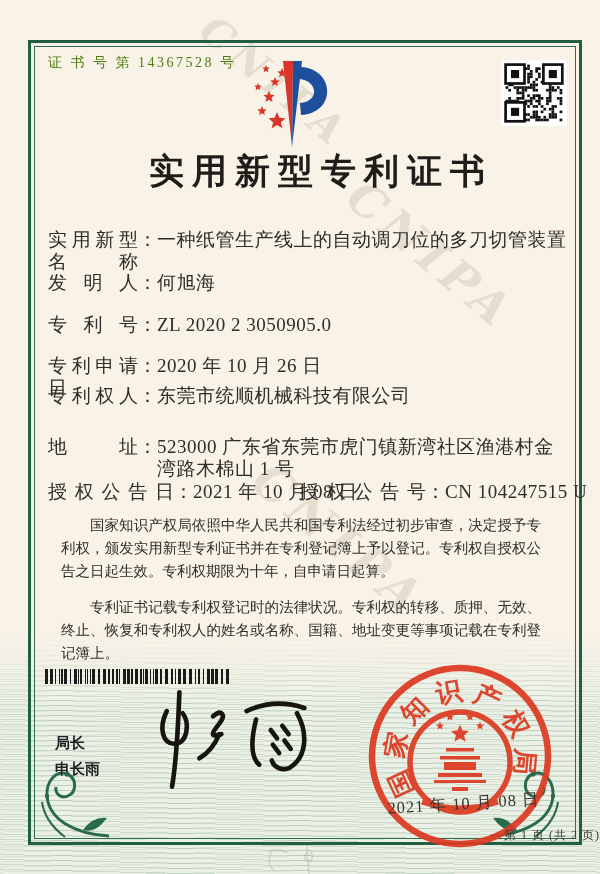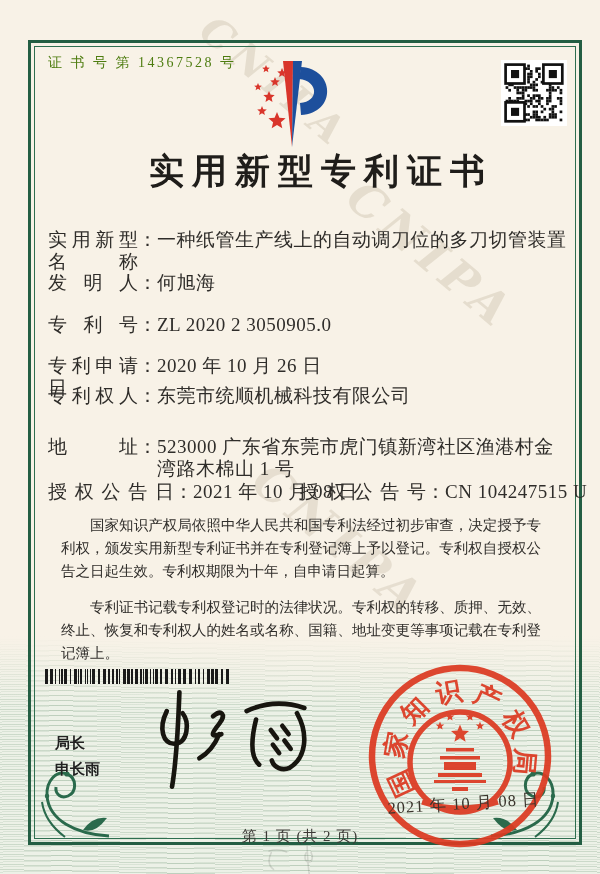--- a/index.html
+++ b/index.html
@@ -42,21 +42,21 @@
   .paras p{margin:13px;text-indent:2em;}
   
   .barcode{position:absolute;left:45px;top:669px;}
   .officer{position:absolute;left:55px;top:730px;font-family:"Liberation Sans",sans-serif;
            font-size:15px;font-weight:bold;line-height:26px;color:#222;}
   .signature{position:absolute;left:150px;top:688px;width:168px;height:105px;}
   .sig-stroke{fill:none;stroke:#17150f;stroke-width:4.4;stroke-linecap:round;stroke-linejoin:round;}
   .seal{position:absolute;left:360px;top:656px;width:200px;height:200px;opacity:0.93;}
   .seal-date{position:absolute;left:366px;top:793px;width:195px;text-align:center;font-size:16.5px;
              letter-spacing:1px;color:#3a342c;transform:rotate(-3.5deg);}
-  .footer{position:absolute;left:0;right:0;top:827px;text-align:center;font-size:15px;
+  .footer{position:absolute;left:0;right:0;top:827px;text-align:right;font-size:12px;
           letter-spacing:1px;color:#3c3a36;}
   .bleed{position:absolute;left:228px;top:845px;width:125px;height:32px;opacity:0.16;
          transform:scale(-1,1);filter:blur(0.5px);}
   .bleed .sig-stroke{stroke:#4a4a45;stroke-width:5;}
 </style>
 </head>
 <body>
 
 <div class="page">
 

